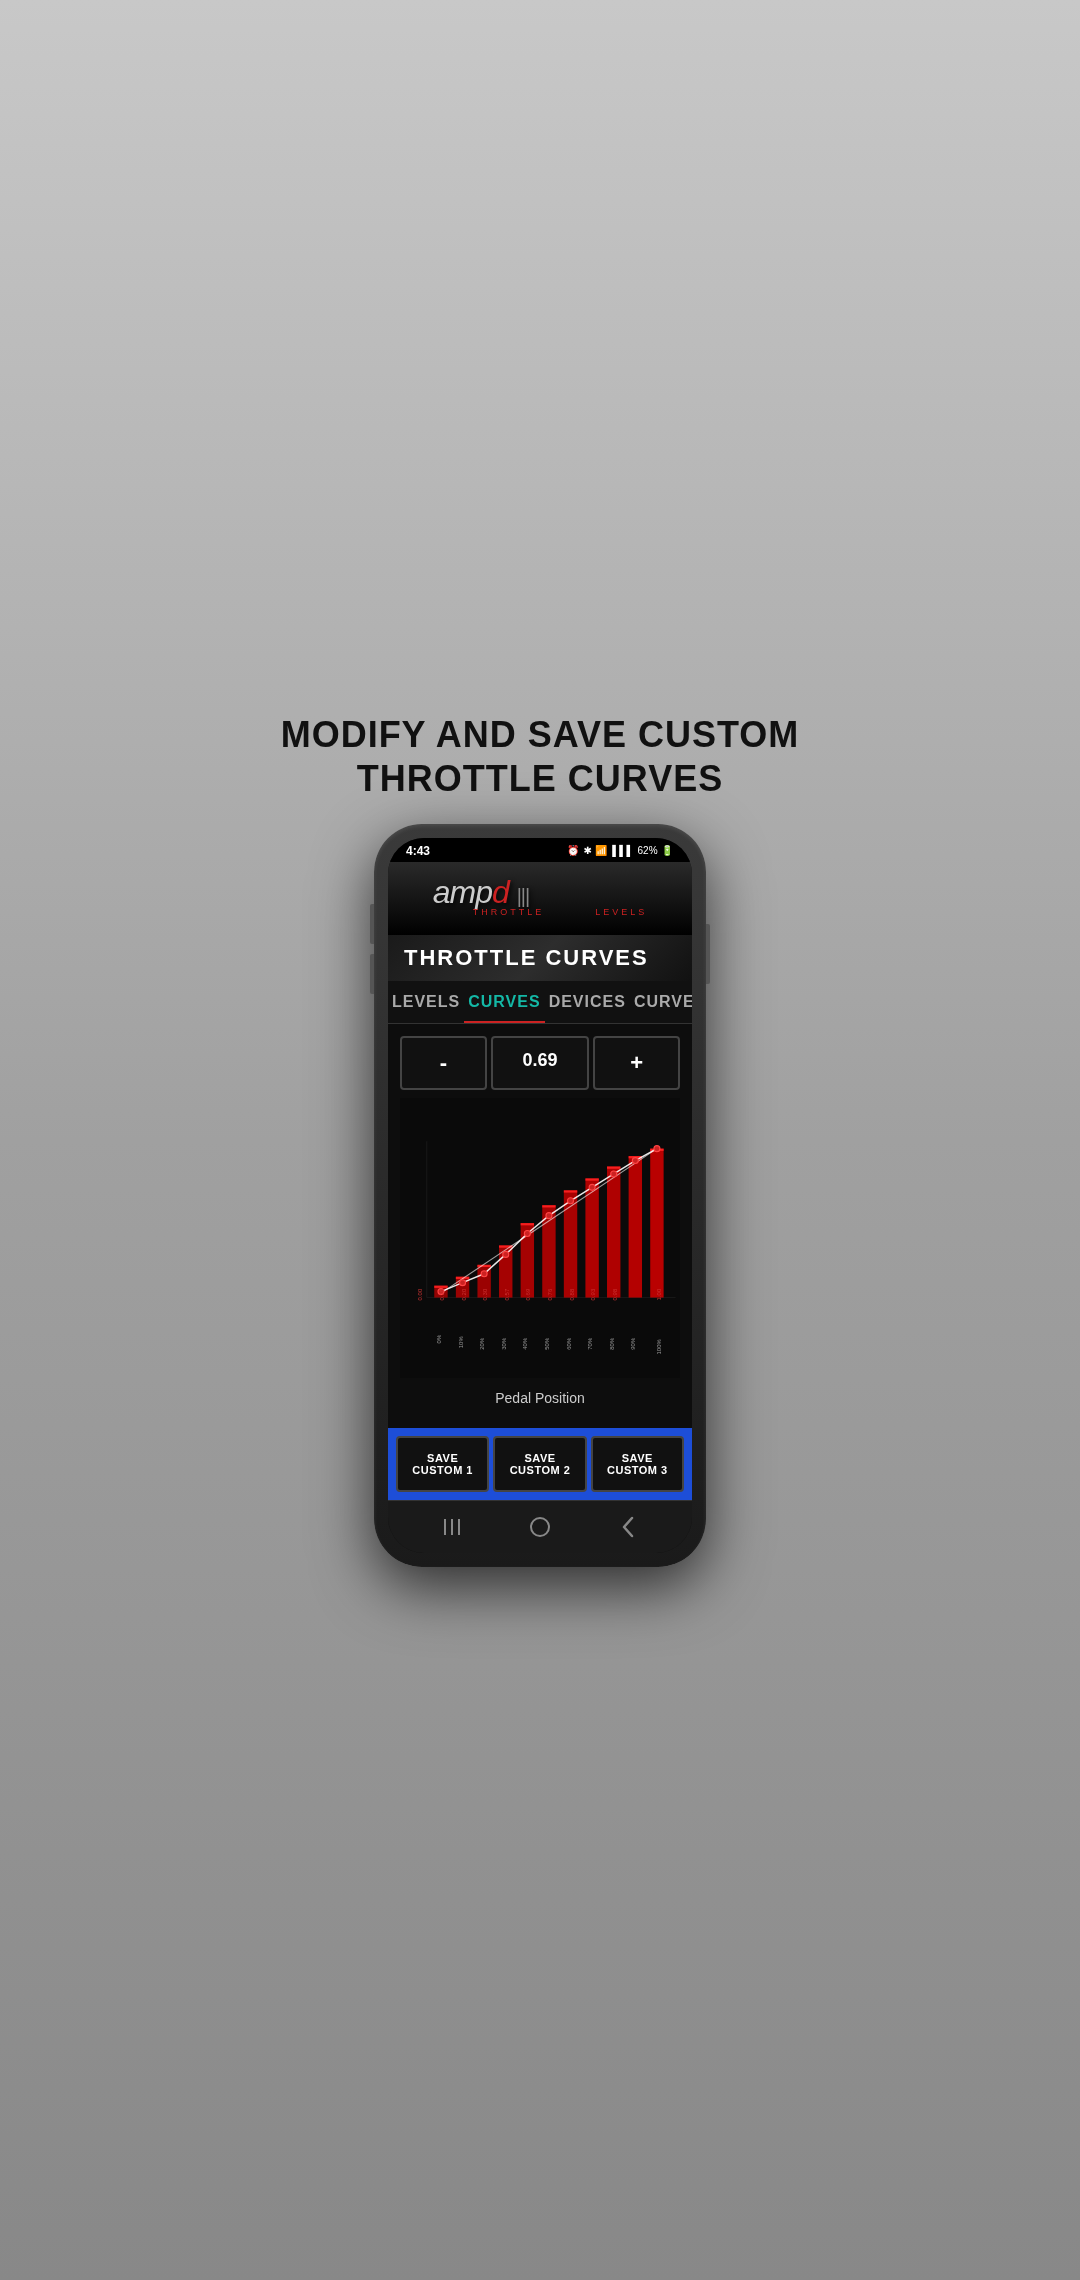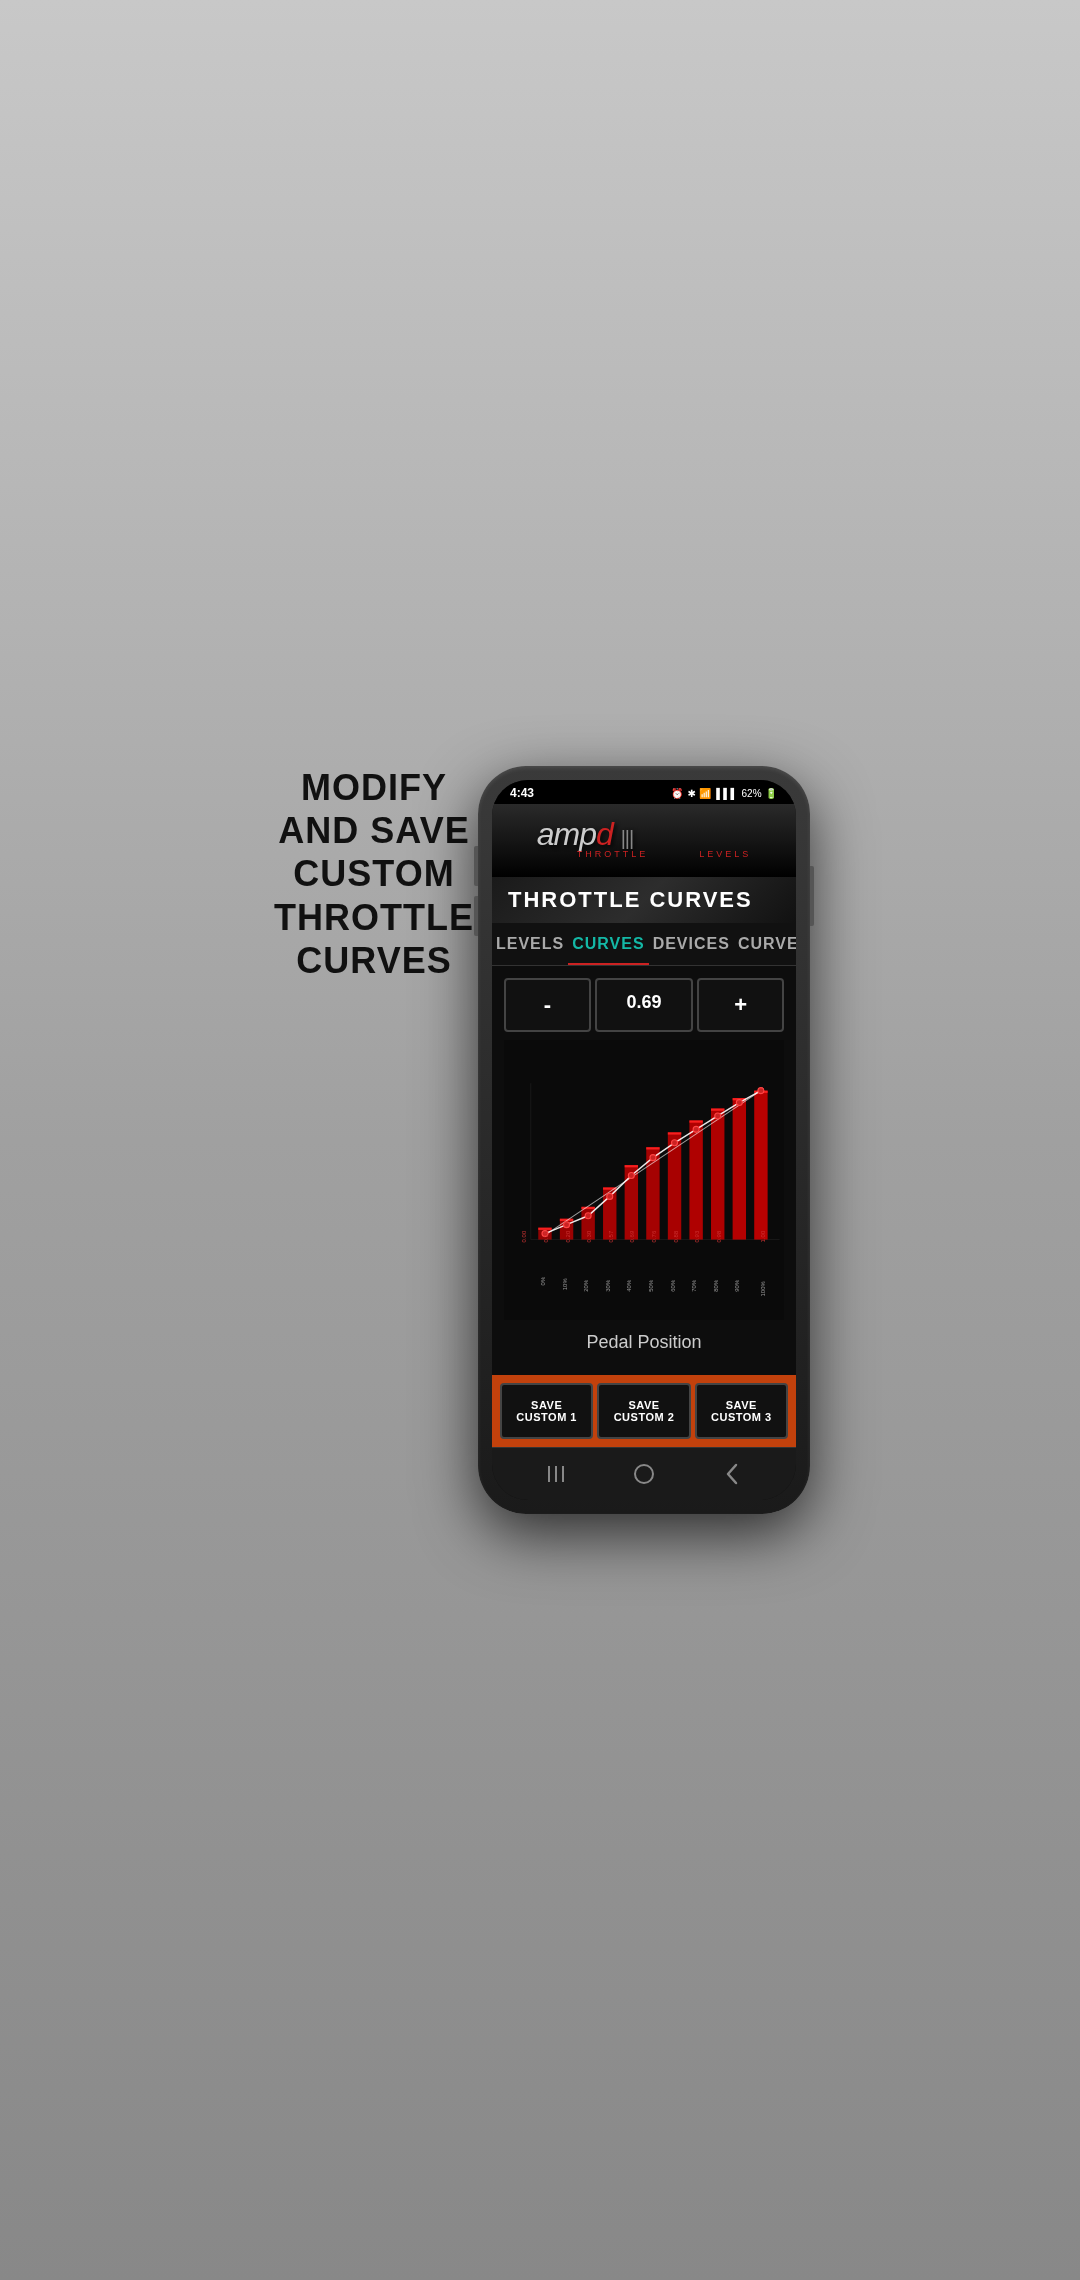--- a/index.html
+++ b/index.html
@@ -10,21 +10,22 @@
       min-height: 100vh;
       display: flex;
       align-items: center;
       justify-content: center;
       font-family: Arial, sans-serif;
       padding: 20px 0;
     }
 
     .page-wrapper {
       display: flex;
-      flex-direction: row;
+      flex-direction: column;
+      align-items: center;
       width: 540px;
     }
 
     .page-title {
       font-size: 36px;
       font-weight: 900;
       text-align: center;
       color: #111;
       margin-bottom: 24px;
       line-height: 1.2;
@@ -191,30 +192,30 @@
 
     .chart-svg {
       width: 100%;
       height: 100%;
     }
 
     
     .pedal-label {
       text-align: center;
       color: #ccc;
-      font-size: 18px;
+      font-size: 14px;
       padding: 8px 0 10px;
       background: #0d0d0d;
     }
 
     
     .save-buttons {
       display: flex;
       gap: 4px;
-      background: #c2410c;
+      background: #1d4ed8;
       padding: 8px;
     }
 
     .save-btn {
       flex: 1;
       background: #111;
       border: 2px solid #444;
       color: #fff;
       font-size: 11px;
       font-weight: 700;

